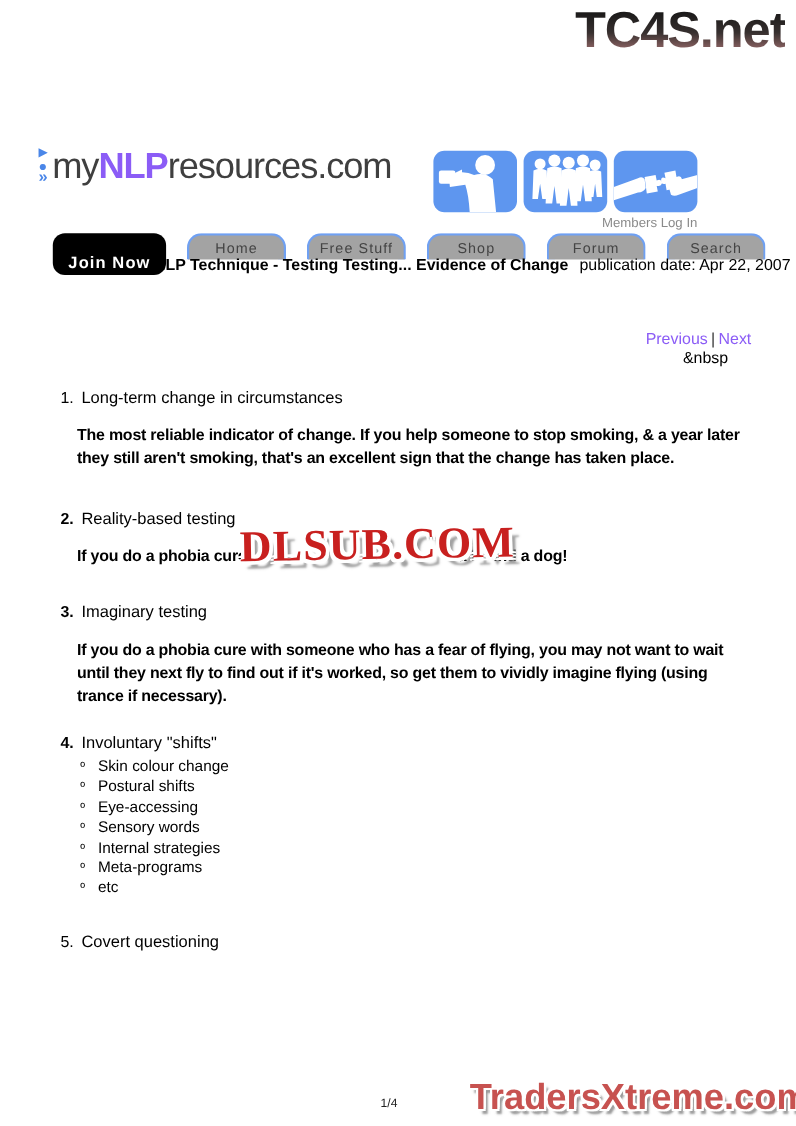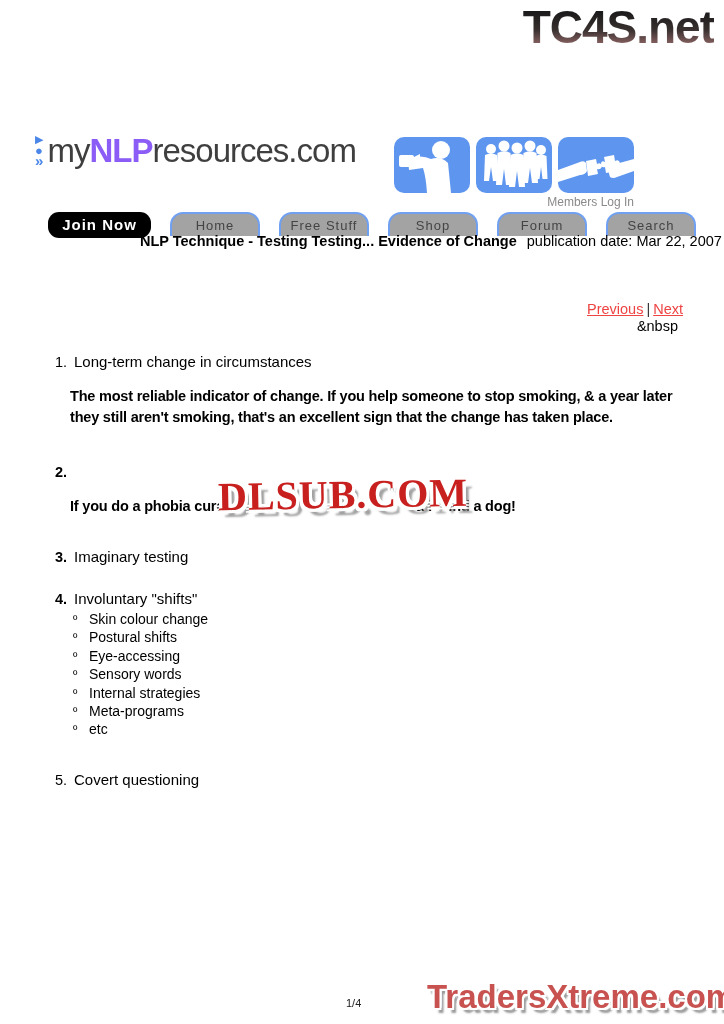--- a/index.html
+++ b/index.html
@@ -49,42 +49,42 @@
   .tile:last-child { margin-right:0; }
   .members {
     position:absolute; top:195px; left:394px; width:240px;
     text-align:right; font-size:12px; color:#8a8a8a;
   }
 
   
   .nav { position:absolute; top:212px; left:48px; display:flex; align-items:flex-start; }
   .join {
     background:#000; color:#fff; font-weight:bold; font-size:15px;
-    border-radius:11px; padding:4px 0; width:103px; text-align:center;
+    border-radius:11px; padding:19px 0; width:103px; text-align:center;
     letter-spacing:1px; height:26px;
   }
   .tab {
     width:90px; height:24px; margin-left:19px;
     border:2px solid #6fa0f2; border-bottom:none;
     border-radius:13px 13px 0 0;
     background:#a3a3a3; color:#444;
     font-size:13px; letter-spacing:1px;
     display:flex; align-items:center; justify-content:center;
   }
 
   
   .titleline { position:absolute; top:233px; left:140px; font-size:14.5px; white-space:nowrap; }
   .titleline .t { font-weight:bold;text-align:center; }
   .titleline .d { font-weight:normal; margin-left:10px; }
 
   
   .pager { position:absolute; top:301px; right:41px; text-align:right; font-size:14.5px; }
-  .pager a { color:#ef4444; text-decoration:underline; cursor:pointer; }
+  .pager a { color:#8b5cf6; cursor:pointer; }
   .pager .sep { color:#333; padding:0 3px; }
-  .pager .stray { color:#000; margin-top:1px; margin-right:5px; }
+  .pager .stray { color:#000; margin-top:1px; margin-right:21px; }
 
   
   .content { position:absolute; top:352px; left:55px; width:632px; }
   .item-head { display:flex; font-size:15px; line-height:20px; }
   .item-head .marker { width:19px; font-weight:normal; font-size:14.5px; }
   .item-head .htxt { font-weight:normal; }
   .item:nth-child(2) .marker, .item:nth-child(3) .marker, .item:nth-child(4) .marker { font-weight:bold; }
   .item-body {
     margin:14px 0 0 15px; width:615px;
     font-weight:bold; font-size:14.5px; line-height:21px; letter-spacing:-0.2px;
@@ -183,21 +183,21 @@
 <div class="nav">
   <div class="join">Join Now</div>
   <div class="tab">Home</div>
   <div class="tab">Free Stuff</div>
   <div class="tab">Shop</div>
   <div class="tab">Forum</div>
   <div class="tab">Search</div>
 </div>
 
 <div class="titleline">
-  <span class="t">NLP Technique - Testing Testing... Evidence of Change</span><span class="d">publication date: Mar 22, 2007</span>
+  <span class="t">NLP Technique - Testing Testing... Evidence of Change</span><span class="d">publication date: Apr 22, 2007</span>
 </div>
 
 <div class="pager">
   <div>
     <a>Previous</a><span class="sep">|</span><a>Next</a>
   </div>
   <div class="stray">&amp;nbsp</div>
 </div>
 
 <div class="content">
@@ -206,32 +206,34 @@
     <div class="item-head">
       <span class="marker">1.</span>
       <span class="htxt">Long-term change in circumstances</span>
     </div>
     <div class="item-body">The most reliable indicator of change. If you help someone to stop smoking, &amp; a year later they still aren't smoking, that's an excellent sign that the change has taken place.</div>
   </div>
 
   <div class="item i2">
     <div class="item-head">
       <span class="marker">2.</span>
+      <span class="htxt">Reality-based testing</span>
     </div>
     <div class="item-body frag-line">
       <span>If you do a phobia cure</span><span class="gap g1"></span><span>a f</span><span class="gap g2"></span><span>ind a dog!</span>
       <div class="dlsub">DLSUB.COM</div>
     </div>
   </div>
 
   <div class="item i3">
     <div class="item-head">
       <span class="marker">3.</span>
       <span class="htxt">Imaginary testing</span>
     </div>
+    <div class="item-body">If you do a phobia cure with someone who has a fear of flying, you may not want to wait until they next fly to find out if it's worked, so get them to vividly imagine flying (using trance if necessary).</div>
   </div>
 
   <div class="item i4">
     <div class="item-head">
       <span class="marker">4.</span>
       <span class="htxt">Involuntary "shifts"</span>
     </div>
     <ul class="bullets">
       <li>
           <span class="bchar">º</span>

